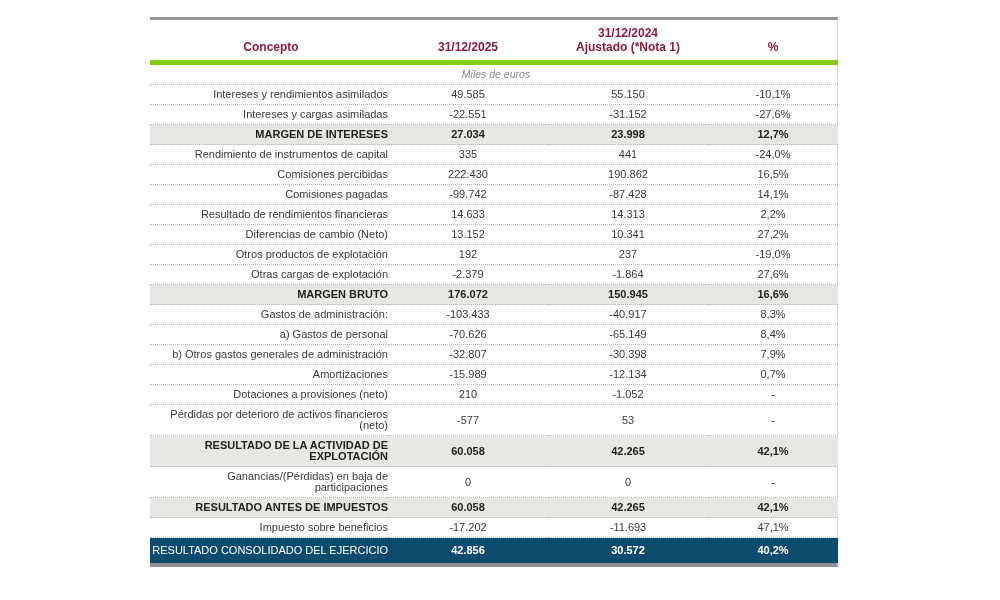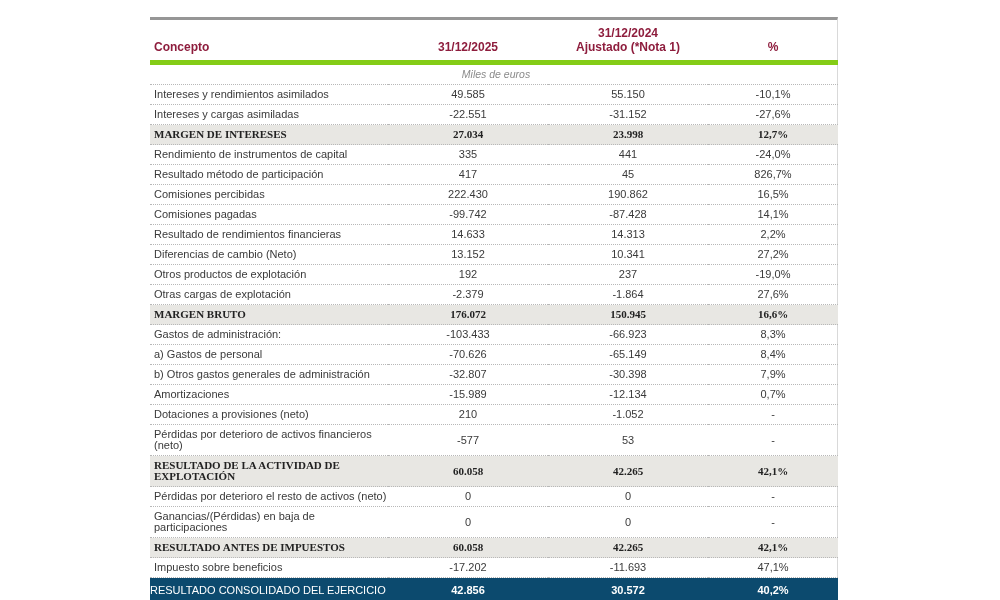--- a/index.html
+++ b/index.html
@@ -34,43 +34,42 @@
   thead th {
     color:#8e1d3d;
     font-weight:bold;
     font-size:12px;
     line-height:14px;
     vertical-align:bottom;
     padding:6px 0 6px 0;
     border-bottom:5px solid #84cc16;
     text-align:center;
   }
-  thead th.label-col { text-align:left; padding-left:4px; }
+  thead th.label-col { text-align:center; padding-left:4px; }
 
   td {
     padding:4px 0 4px 0;
     border-bottom:1px dotted #b8b8b8;
     text-align:center;
     line-height:11px;
   }
-  td.label { text-align:left; padding-left:4px; }
+  td.label { text-align:right; padding-left:4px; }
 
   tr.unit-note td {
     font-style:italic;
     color:#8a8a8a;
     font-size:10.5px;
     text-align:center;
     padding:4px 0 4px 4px;
   }
 
   tr.subtotal td {
     background:#e8e7e3;
     font-weight:bold;
     color:#222222;
-    font-family:Liberation Serif, serif;
   }
 
   tr.dark td, tr.dark-bold td {
     background:#0c4a6e;
     color:#ffffff;
     padding:7px 0;
     border-bottom:3px solid #ffffff;
   }
   tr.dark-bold td.num { font-weight:bold;margin-top:20px; }
 
@@ -122,26 +121,20 @@
             <td class="num">23.998</td>
             <td class="num">12,7%</td>
           </tr>
           <tr class="normal">
             <td class="label">Rendimiento de instrumentos de capital</td>
             <td class="num">335</td>
             <td class="num">441</td>
             <td class="num">-24,0%</td>
           </tr>
           <tr class="normal">
-            <td class="label">Resultado método de participación</td>
-            <td class="num">417</td>
-            <td class="num">45</td>
-            <td class="num">826,7%</td>
-          </tr>
-          <tr class="normal">
             <td class="label">Comisiones percibidas</td>
             <td class="num">222.430</td>
             <td class="num">190.862</td>
             <td class="num">16,5%</td>
           </tr>
           <tr class="normal">
             <td class="label">Comisiones pagadas</td>
             <td class="num">-99.742</td>
             <td class="num">-87.428</td>
             <td class="num">14,1%</td>
@@ -172,21 +165,21 @@
           </tr>
           <tr class="subtotal">
             <td class="label">MARGEN BRUTO</td>
             <td class="num">176.072</td>
             <td class="num">150.945</td>
             <td class="num">16,6%</td>
           </tr>
           <tr class="normal">
             <td class="label">Gastos de administración:</td>
             <td class="num">-103.433</td>
-            <td class="num">-66.923</td>
+            <td class="num">-40.917</td>
             <td class="num">8,3%</td>
           </tr>
           <tr class="normal">
             <td class="label">a) Gastos de personal</td>
             <td class="num">-70.626</td>
             <td class="num">-65.149</td>
             <td class="num">8,4%</td>
           </tr>
           <tr class="normal">
             <td class="label">b) Otros gastos generales de administración</td>
@@ -210,26 +203,20 @@
             <td class="label">Pérdidas por deterioro de activos financieros (neto)</td>
             <td class="num">-577</td>
             <td class="num">53</td>
             <td class="num">-</td>
           </tr>
           <tr class="subtotal">
             <td class="label">RESULTADO DE LA ACTIVIDAD DE EXPLOTACIÓN</td>
             <td class="num">60.058</td>
             <td class="num">42.265</td>
             <td class="num">42,1%</td>
-          </tr>
-          <tr class="normal">
-            <td class="label">Pérdidas por deterioro el resto de activos (neto)</td>
-            <td class="num">0</td>
-            <td class="num">0</td>
-            <td class="num">-</td>
           </tr>
           <tr class="normal">
             <td class="label">Ganancias/(Pérdidas) en baja de participaciones</td>
             <td class="num">0</td>
             <td class="num">0</td>
             <td class="num">-</td>
           </tr>
           <tr class="subtotal">
             <td class="label">RESULTADO ANTES DE IMPUESTOS</td>
             <td class="num">60.058</td>

